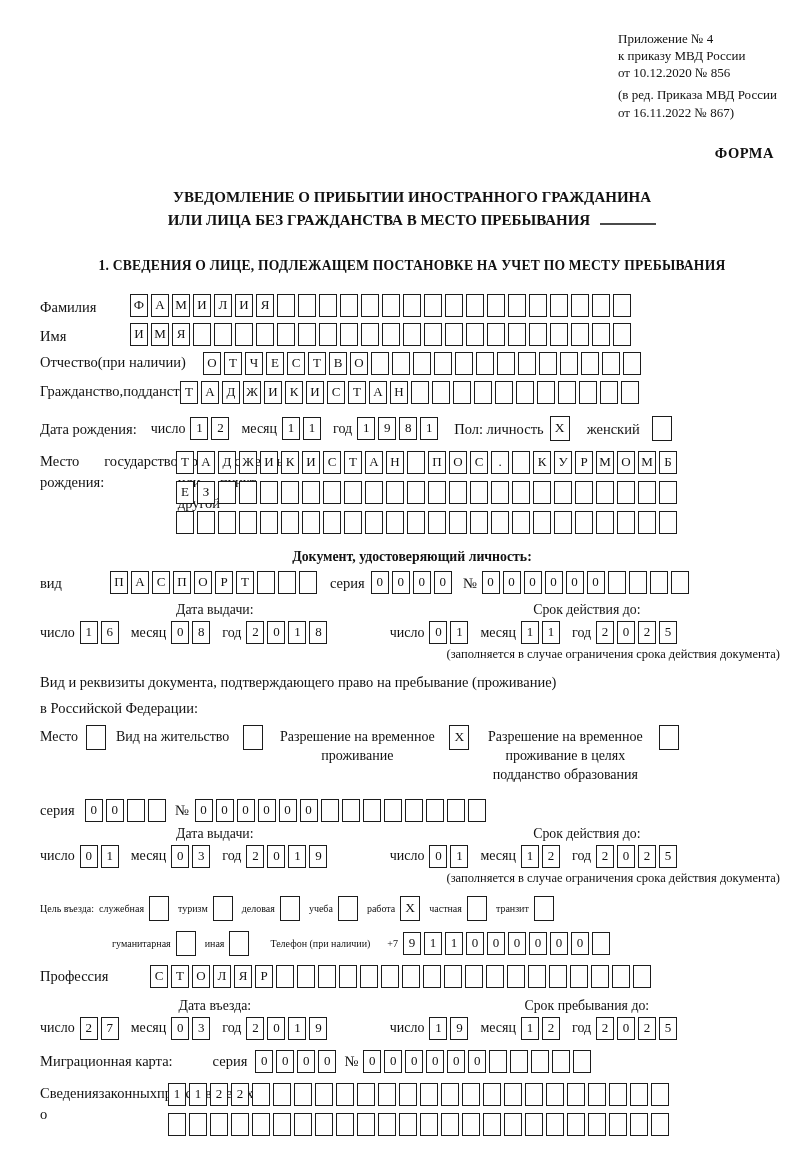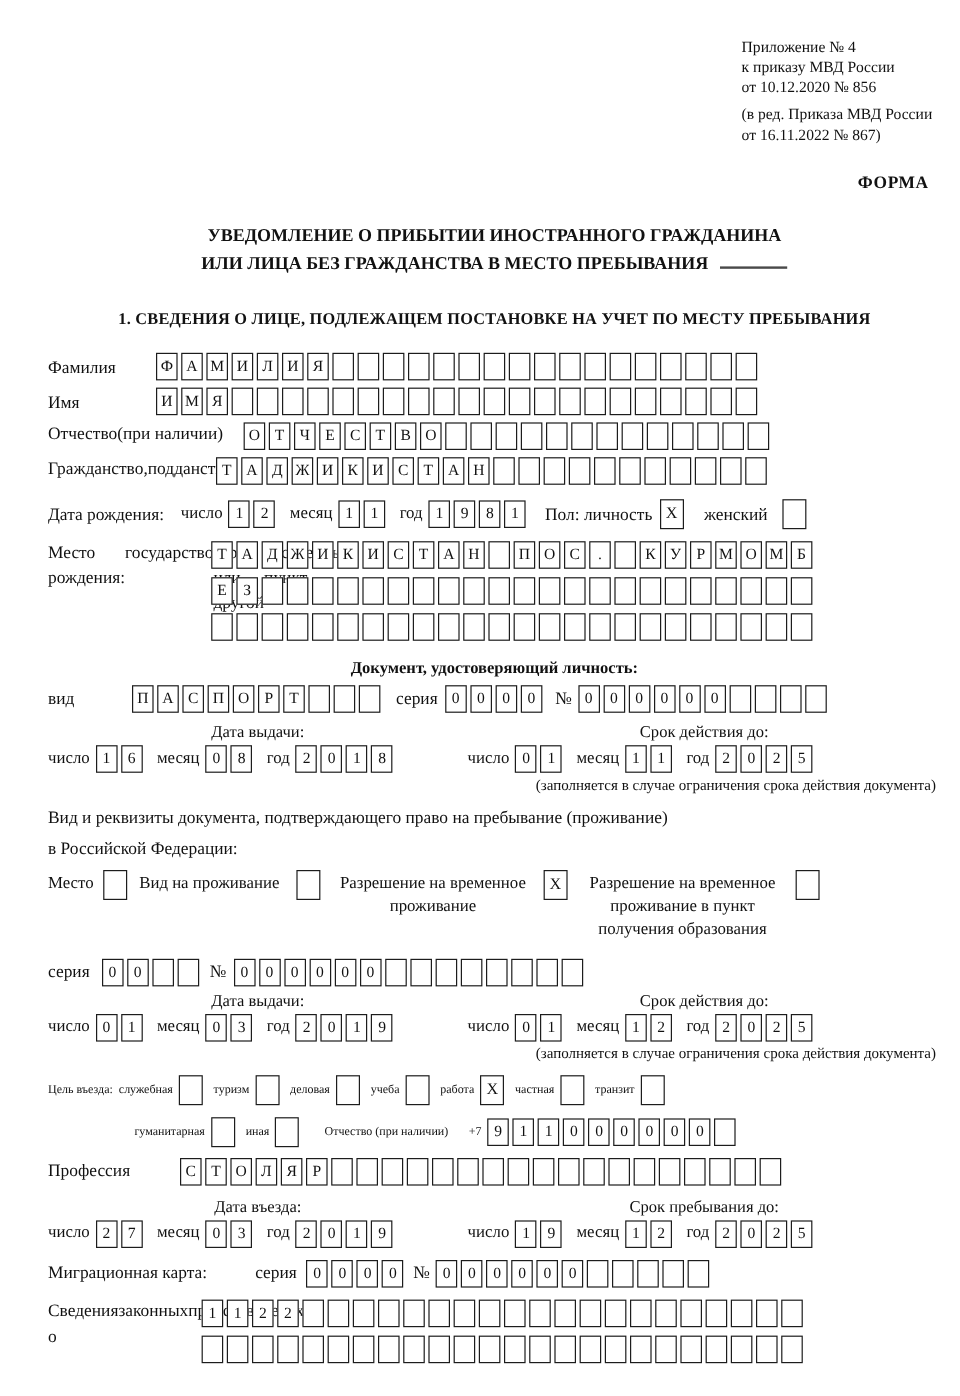--- a/index.html
+++ b/index.html
@@ -404,25 +404,25 @@
   <div class="note-right">(заполняется в случае ограничения срока действия документа)</div>
 
   <div class="intro">
     <div>Вид и реквизиты документа, подтверждающего право на пребывание (проживание)</div>
     <div>в Российской Федерации:</div>
   </div>
 
   <div class="permit-row">
     <span class="plabel">Место</span>
     <span class="cell checkbox"></span>
-    <span class="plabel">Вид на проживание</span>
+    <span class="plabel">Вид на жительство</span>
     <span class="cell checkbox" style="margin-left:14px;"></span>
     <span class="plabel center" style="width:168px;">Разрешение на временное проживание</span>
     <span class="cell checkbox">X</span>
-    <span class="plabel center" style="width:172px;">Разрешение на временное проживание в пункт получения образования</span>
+    <span class="plabel center" style="width:172px;">Разрешение на временное проживание в целях подданство образования</span>
     <span class="cell checkbox" style="margin-right:0;"></span>
   </div>
 
   <div class="frow" style="align-items:center; margin-top:14px;">
     <span class="flabel" style="padding-top:0; margin-right:10px;">серия</span>
     <span class="cells">
         <span class="cell">0</span>
         <span class="cell">0</span>
         <span class="cell"></span>
         <span class="cell"></span>
@@ -510,21 +510,21 @@
     <span class="cell checkbox"></span>
     <span class="plabel">транзит</span>
     <span class="cell checkbox" style="margin-right:0;"></span>
   </div>
 
   <div class="purpose-row" style="margin-left:72px;">
     <span class="plabel">гуманитарная</span>
     <span class="cell checkbox"></span>
     <span class="plabel">иная</span>
     <span class="cell checkbox"></span>
-    <span class="plabel inline-gap">Отчество (при наличии)</span>
+    <span class="plabel inline-gap">Телефон (при наличии)</span>
     <span class="plabel inline-gap">+7</span>
     <span class="cells">
         <span class="cell">9</span>
         <span class="cell">1</span>
         <span class="cell">1</span>
         <span class="cell">0</span>
         <span class="cell">0</span>
         <span class="cell">0</span>
         <span class="cell">0</span>
         <span class="cell">0</span>

